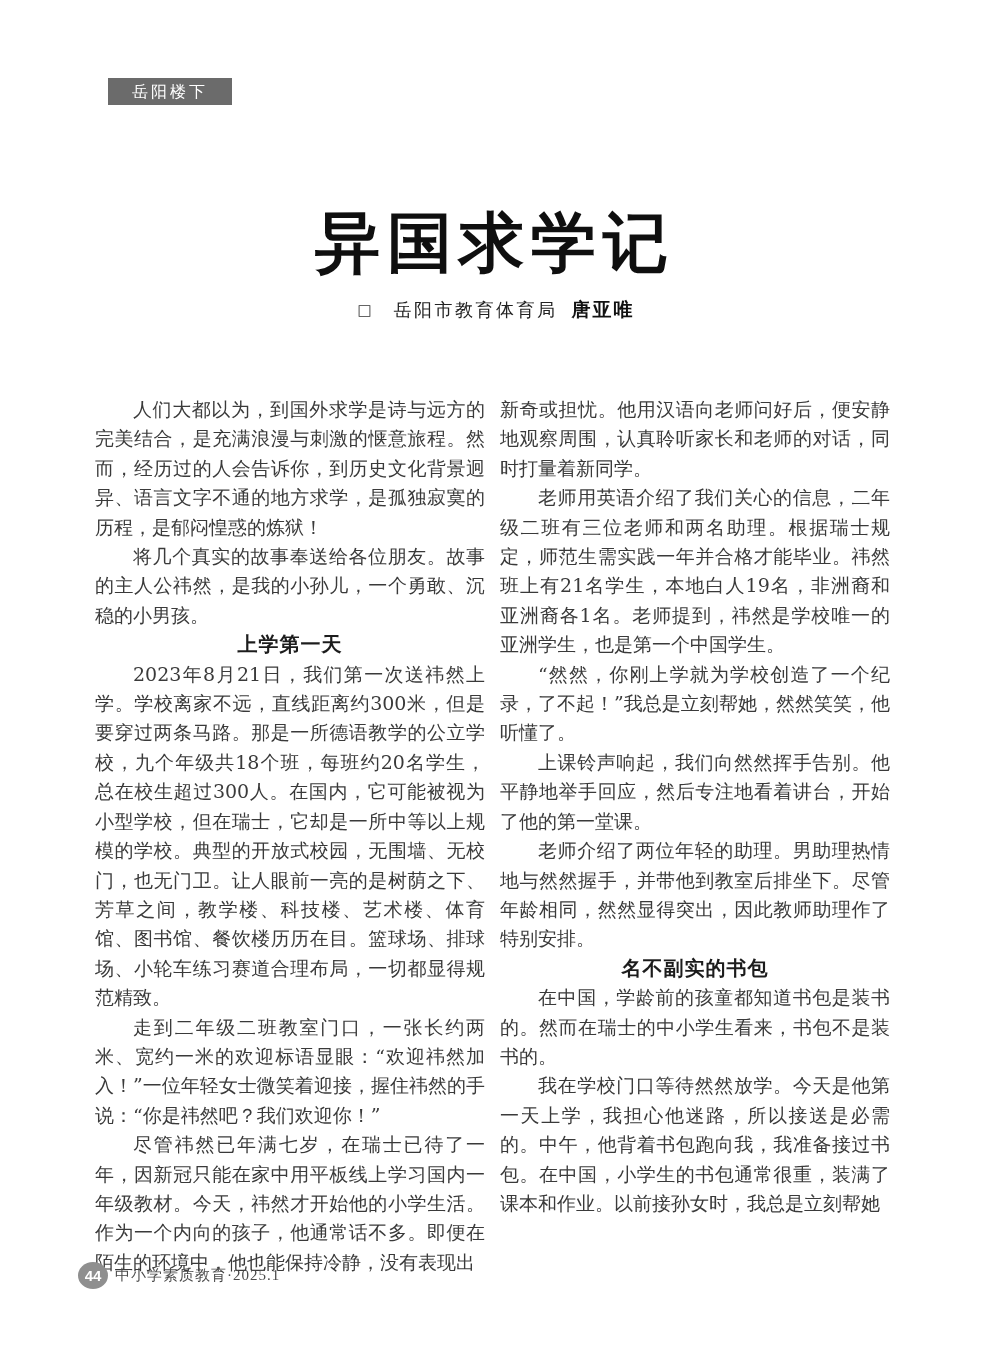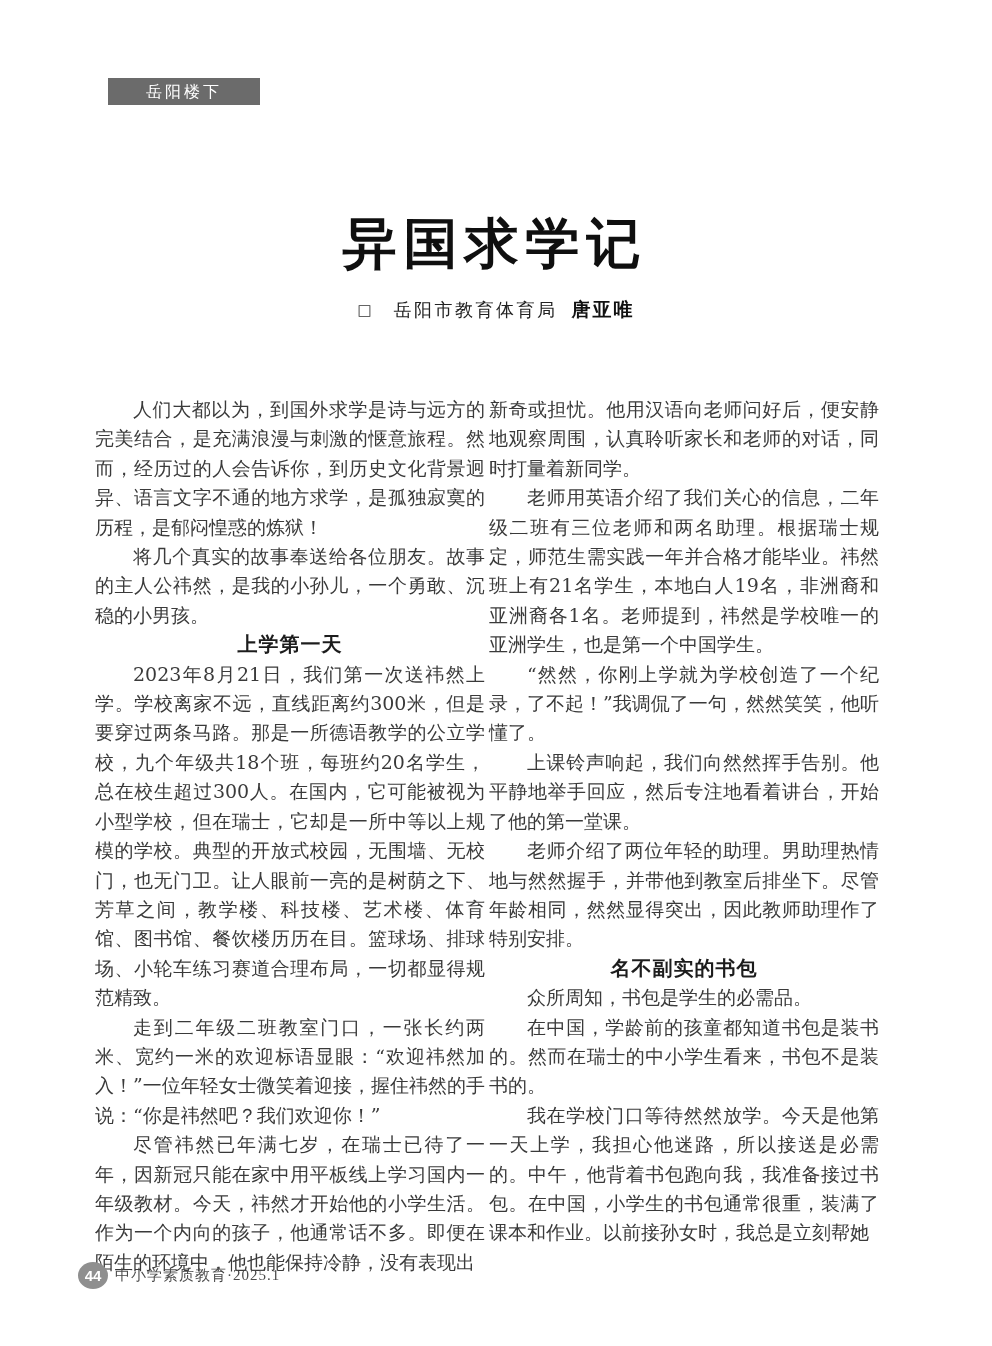--- a/index.html
+++ b/index.html
@@ -13,39 +13,39 @@
     height: 1346px;
     background: #ffffff;
     overflow: hidden;
     font-family: "DejaVu Serif", "Liberation Serif", serif;
     color: #3a3a3a;
   }
   .section-tag {
     position: absolute;
     left: 108px;
     top: 78px;
-    width: 152px;
+    width: 124px;
     height: 27px;
     background: #6b6b6b;
     color: #ffffff;
     font-family: "Liberation Sans", sans-serif;
     font-size: 16px;
     line-height: 27px;
     text-align: center;
     letter-spacing: 3px;
   }
   .article-title {
     position: absolute;
     left: 95px;
     top: 208px;
     width: 800px;
     text-align: center;
     font-family: "Liberation Sans", sans-serif;
     font-weight: 900;
-    font-size: 54px;
+    font-size: 65px;
     line-height: 70px;
     letter-spacing: 7px;
     color: #0f0f0f;
     white-space: nowrap;
   }
   .byline {
     position: absolute;
     left: 96px;
     top: 297px;
     width: 800px;
@@ -71,21 +71,21 @@
     font-size: 19px;
     letter-spacing: 2px;
     color: #111111;
   }
   .columns {
     position: absolute;
     left: 95px;
     top: 395px;
     width: 800px;
     display: flex;
-    gap: 4px;
+    gap: 15px;
   }
   .col {
     width: 390px;
     font-size: 19px;
     line-height: 29.4px;
     text-align: justify;
     text-justify: inter-ideograph;
     color: #3a3a3a;
   }
   .col p {
@@ -153,25 +153,24 @@
       <p>将几个真实的故事奉送给各位朋友。故事的主人公祎然，是我的小孙儿，一个勇敢、沉稳的小男孩。</p>
       <h3>上学第一天</h3>
       <p>2023年8月21日，我们第一次送祎然上学。学校离家不远，直线距离约300米，但是要穿过两条马路。那是一所德语教学的公立学校，九个年级共18个班，每班约20名学生，总在校生超过300人。在国内，它可能被视为小型学校，但在瑞士，它却是一所中等以上规模的学校。典型的开放式校园，无围墙、无校门，也无门卫。让人眼前一亮的是树荫之下、芳草之间，教学楼、科技楼、艺术楼、体育馆、图书馆、餐饮楼历历在目。篮球场、排球场、小轮车练习赛道合理布局，一切都显得规范精致。</p>
       <p>走到二年级二班教室门口，一张长约两米、宽约一米的欢迎标语显眼：“欢迎祎然加入！”一位年轻女士微笑着迎接，握住祎然的手说：“你是祎然吧？我们欢迎你！”</p>
       <p>尽管祎然已年满七岁，在瑞士已待了一年，因新冠只能在家中用平板线上学习国内一年级教材。今天，祎然才开始他的小学生活。作为一个内向的孩子，他通常话不多。即便在陌生的环境中，他也能保持冷静，没有表现出</p>
     </div>
 
     <div class="col">
       <p class="cont">新奇或担忧。他用汉语向老师问好后，便安静地观察周围，认真聆听家长和老师的对话，同时打量着新同学。</p>
       <p>老师用英语介绍了我们关心的信息，二年级二班有三位老师和两名助理。根据瑞士规定，师范生需实践一年并合格才能毕业。祎然班上有21名学生，本地白人19名，非洲裔和亚洲裔各1名。老师提到，祎然是学校唯一的亚洲学生，也是第一个中国学生。</p>
-      <p>“然然，你刚上学就为学校创造了一个纪录，了不起！”我调侃了一句，然然笑笑，他听懂了。</p>
+      <p>“然然，你刚上学就为学校创造了一个纪录，了不起！”我总是立刻帮她，然然笑笑，他听懂了。</p>
       <p>上课铃声响起，我们向然然挥手告别。他平静地举手回应，然后专注地看着讲台，开始了他的第一堂课。</p>
       <p>老师介绍了两位年轻的助理。男助理热情地与然然握手，并带他到教室后排坐下。尽管年龄相同，然然显得突出，因此教师助理作了特别安排。</p>
       <h3>名不副实的书包</h3>
-      <p>众所周知，书包是学生的必需品。</p>
       <p>在中国，学龄前的孩童都知道书包是装书的。然而在瑞士的中小学生看来，书包不是装书的。</p>
       <p>我在学校门口等待然然放学。今天是他第一天上学，我担心他迷路，所以接送是必需的。中午，他背着书包跑向我，我准备接过书包。在中国，小学生的书包通常很重，装满了课本和作业。以前接孙女时，我总是立刻帮她</p>
     </div>
 
   </div>
 
   <div class="footer">
     <span class="page-num">44</span>
     <span class="journal">中小学素质教育·2025.1</span>
   </div>

